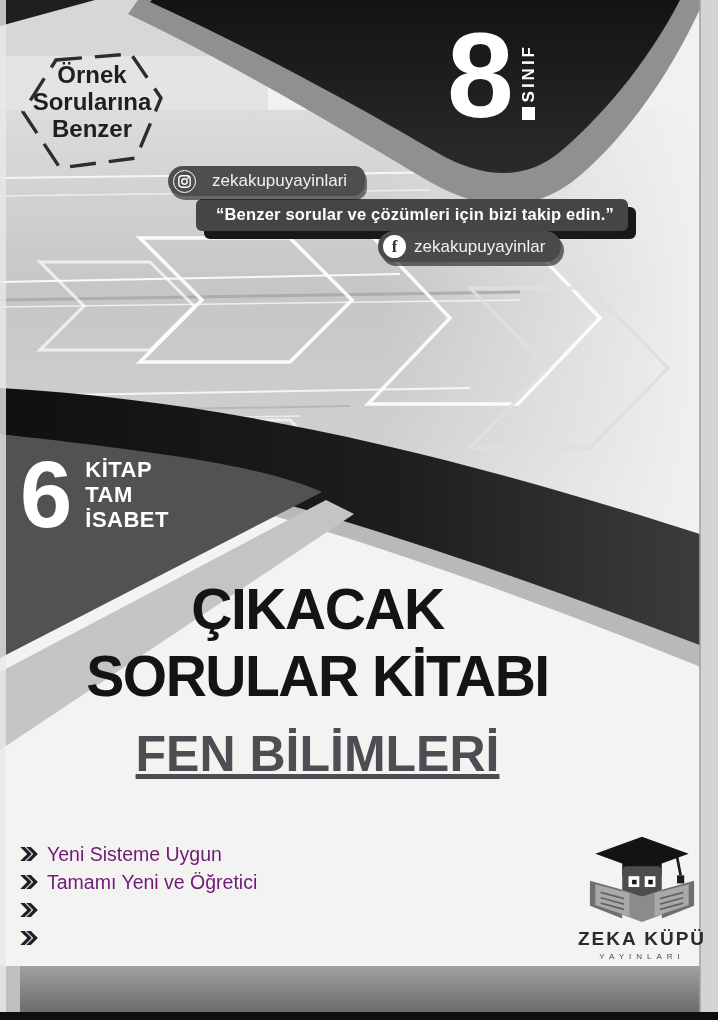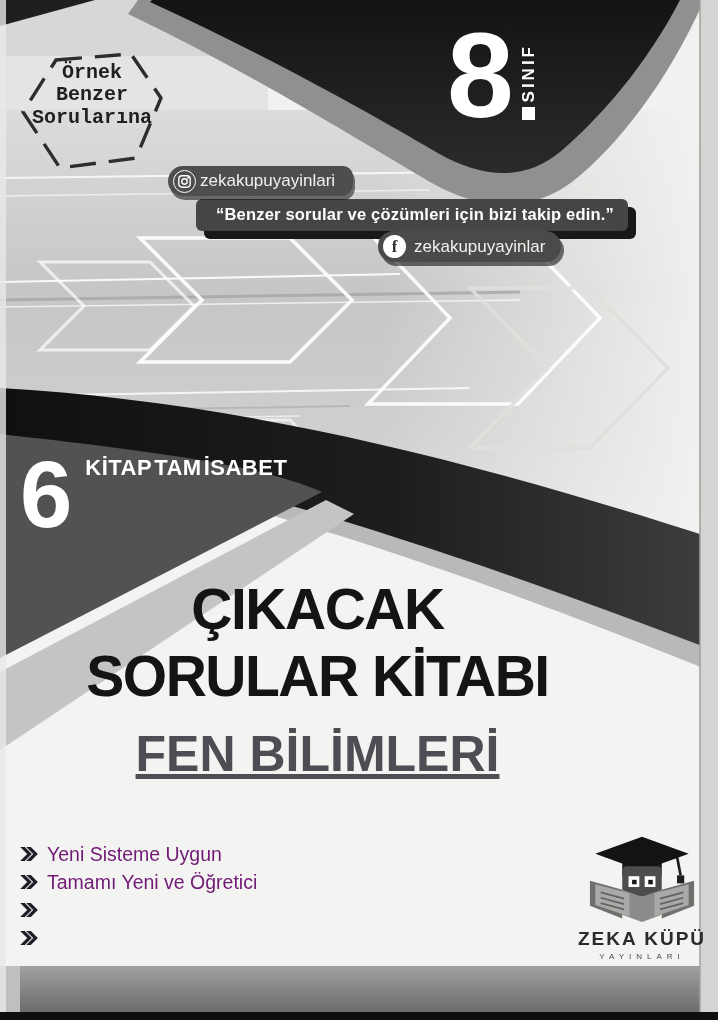--- a/index.html
+++ b/index.html
@@ -9,53 +9,53 @@
     background:#f1f1ef;
   }
   .bg-svg { position:absolute; left:0; top:0; width:718px; height:1020px; z-index:0; }
 
   
   .meb-badge { position:absolute; left:14px; top:46px; width:156px; height:132px; z-index:3; }
   .meb-badge svg { position:absolute; left:0; top:0; }
   .meb-text { position:absolute; left:0; top:16px; width:156px; text-align:center;
               color:#1f1f1f; font-weight:bold; line-height:1.12; }
   .meb-text .l0 { font-size:22px; letter-spacing:1px; }
-  .meb-text .ln { font-size:20px;font-family:Liberation Mono, monospace; }
+  .meb-text .ln { font-size:24px; }
 
   
   .grade-badge { position:absolute; left:447px; top:26px; z-index:3; display:flex; align-items:center; gap:7px; color:#fff; }
   .grade-number { font-size:120px; font-weight:bold; line-height:0.82; letter-spacing:-2px; }
   .grade-col { display:flex; flex-direction:column; align-items:center; gap:5px; margin-top:14px; }
   .grade-label { writing-mode:vertical-rl; transform:rotate(180deg);
                  font-size:17px; font-weight:bold; letter-spacing:3px; }
   .grade-dot { width:13px; height:13px; background:#fff; }
 
   
   .ig-badge { position:absolute; left:168px; top:166px; height:30px; z-index:5;
-              display:flex; align-items:center; gap:4px; padding:0 18px 0 5px;
+              display:flex; align-items:center; gap:16px; padding:0 18px 0 5px;
               background:#4e4e4c; border-radius:15px 10px 12px 15px;
               box-shadow:2px 4px 0 rgba(20,20,20,.55); color:#f0f0ee; font-size:17px; }
   .ig-circle { width:23px; height:23px; border:1.6px solid #fff; border-radius:50%;
                display:flex; align-items:center; justify-content:center; }
   .quote-banner { position:absolute; left:196px; top:199px; z-index:4;
                   background:#454543; color:#fdfdfd; font-weight:bold; font-size:16.5px;
                   padding:6px 14px 7px 20px; border-radius:6px;
                   box-shadow:8px 8px 0 #181818; letter-spacing:0.2px; }
   .fb-badge { position:absolute; left:378px; top:231px; height:31px; z-index:5;
               display:flex; align-items:center; gap:8px; padding:0 16px 0 5px;
               background:#4a4a48; border-radius:16px; box-shadow:3px 4px 0 rgba(20,20,20,.6);
               color:#f0f0ee; font-size:17px; }
   .fb-circle { width:23px; height:23px; background:#fff; border-radius:50%;
                color:#333331; font-weight:bold; font-size:17px; line-height:1;
                display:flex; align-items:center; justify-content:center; font-family:"Liberation Serif", serif; }
 
   
   .series-badge { position:absolute; left:20px; top:456px; z-index:3; display:flex; gap:13px; color:#fff; }
   .series-count { font-size:94px; font-weight:bold; line-height:0.82; }
-  .series-lines { display:flex; flex-direction:row; justify-content:center; gap:2px;
+  .series-lines { display:flex; flex-direction:column; justify-content:center; gap:2px;
                   font-size:22px; font-weight:bold; line-height:1.06; letter-spacing:0.5px; }
 
   
   .title-block { position:absolute; left:5px; top:576px; width:625px; text-align:center; z-index:3; }
   .title-line { font-size:57px; font-weight:bold; color:#141414; letter-spacing:-1.5px; line-height:67px; }
   .subtitle { font-size:50px; font-weight:bold; color:#4d4d53; letter-spacing:0px; margin-top:15px;text-decoration:underline; }
 
   
   .features { position:absolute; left:20px; top:840px; z-index:3; }
   .feature-item { display:flex; align-items:center; gap:9px; height:28px; }
@@ -142,22 +142,22 @@
     <rect x="0" y="1012" width="718" height="8" fill="#0e0e0e"></rect>
     <rect x="0" y="0" width="6" height="1012" fill="#e9e9e7" opacity="0.8"></rect>
   </svg>
 
   <div class="meb-badge">
     <svg width="156" height="132" viewBox="0 0 156 132">
       <polygon points="42,14 117,8 147,52 122,112 46,122 9,66" fill="none" stroke="#2d2d2d" stroke-width="3.4" stroke-dasharray="26 13" stroke-linejoin="miter"></polygon>
     </svg>
     <div class="meb-text">
       <div class="ln">Örnek</div>
+      <div class="ln">Sorularına</div>
       <div class="ln">Benzer</div>
-      <div class="ln">Sorularına</div>
     </div>
   </div>
 
   <div class="grade-badge">
     <span class="grade-number">8</span>
     <span class="grade-col">
       <span class="grade-label">SINIF</span>
       <span class="grade-dot"></span>
     </span>
   </div>

